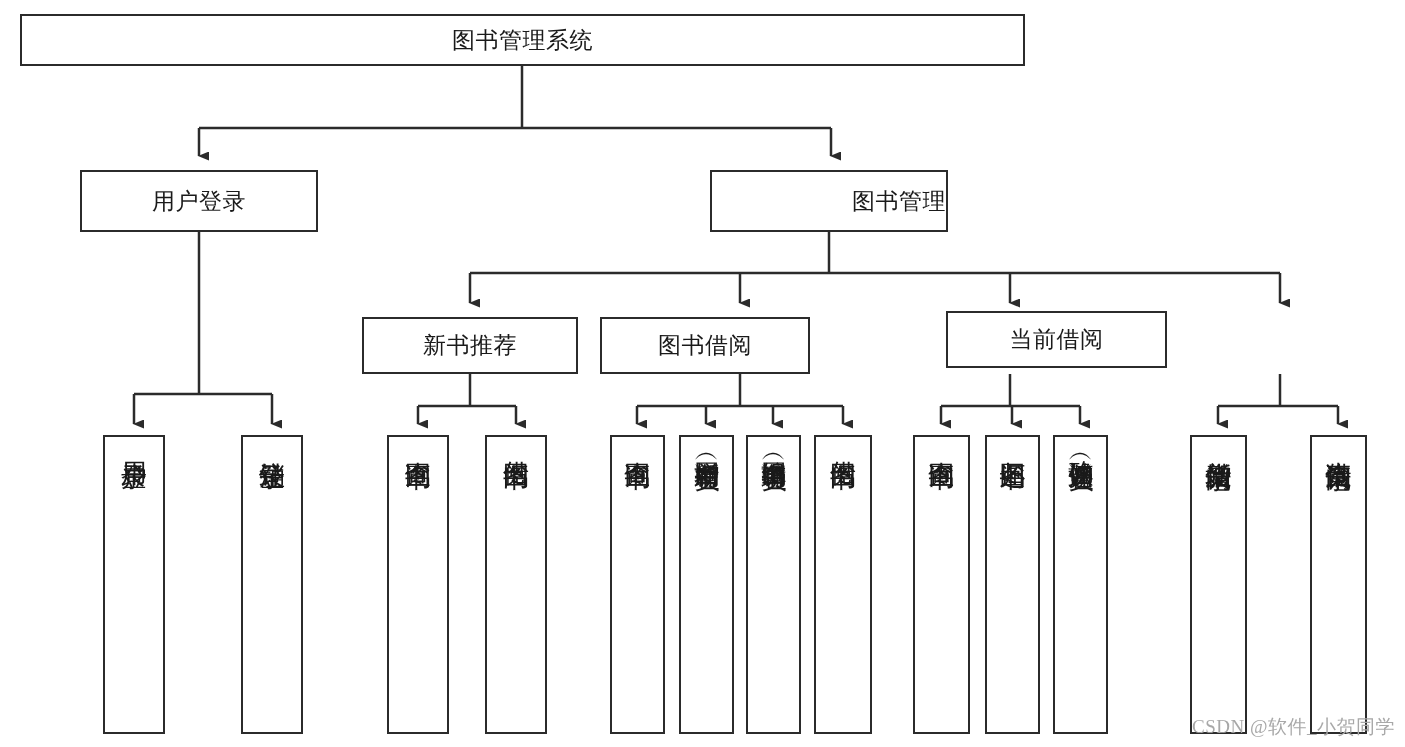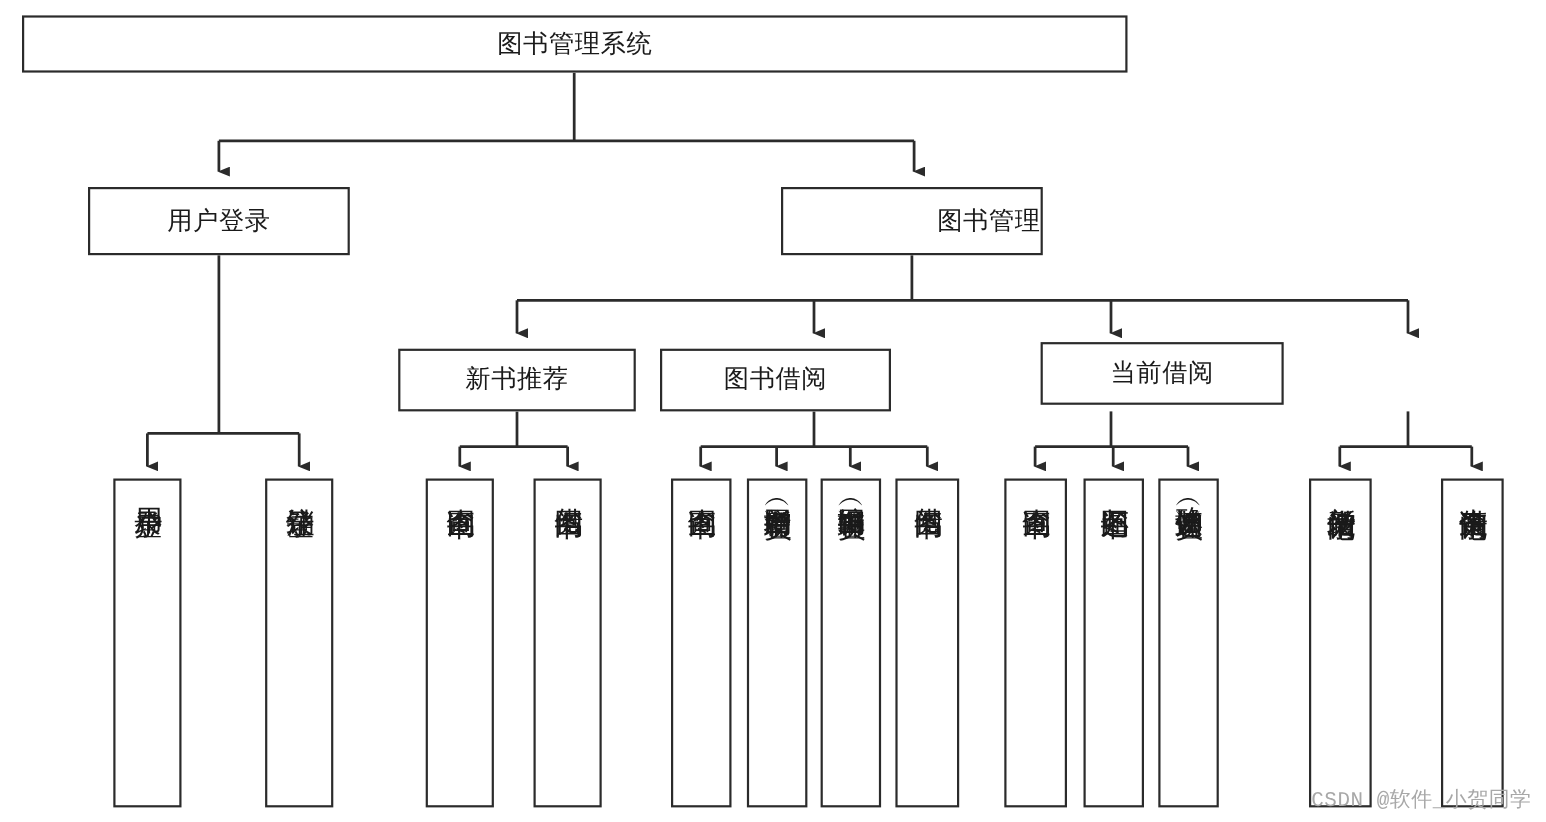--- a/index.html
+++ b/index.html
@@ -65,21 +65,21 @@
   }
   .node.vert.tall .label {
     font-size: 25px;
   }
   .watermark {
     position: absolute;
     left: 1192px;
     top: 714px;
     font-size: 19px;
     color: #a8a8a8;
-    font-family: Liberation Mono, monospace;
+    font-family: Liberation Serif, serif;
     white-space: nowrap;
     letter-spacing: 0.5px;
   }
 </style>
 </head>
 <body>
 
 <div id="diagram-root">
 
   <svg class="connectors" viewBox="0 0 1405 747">

